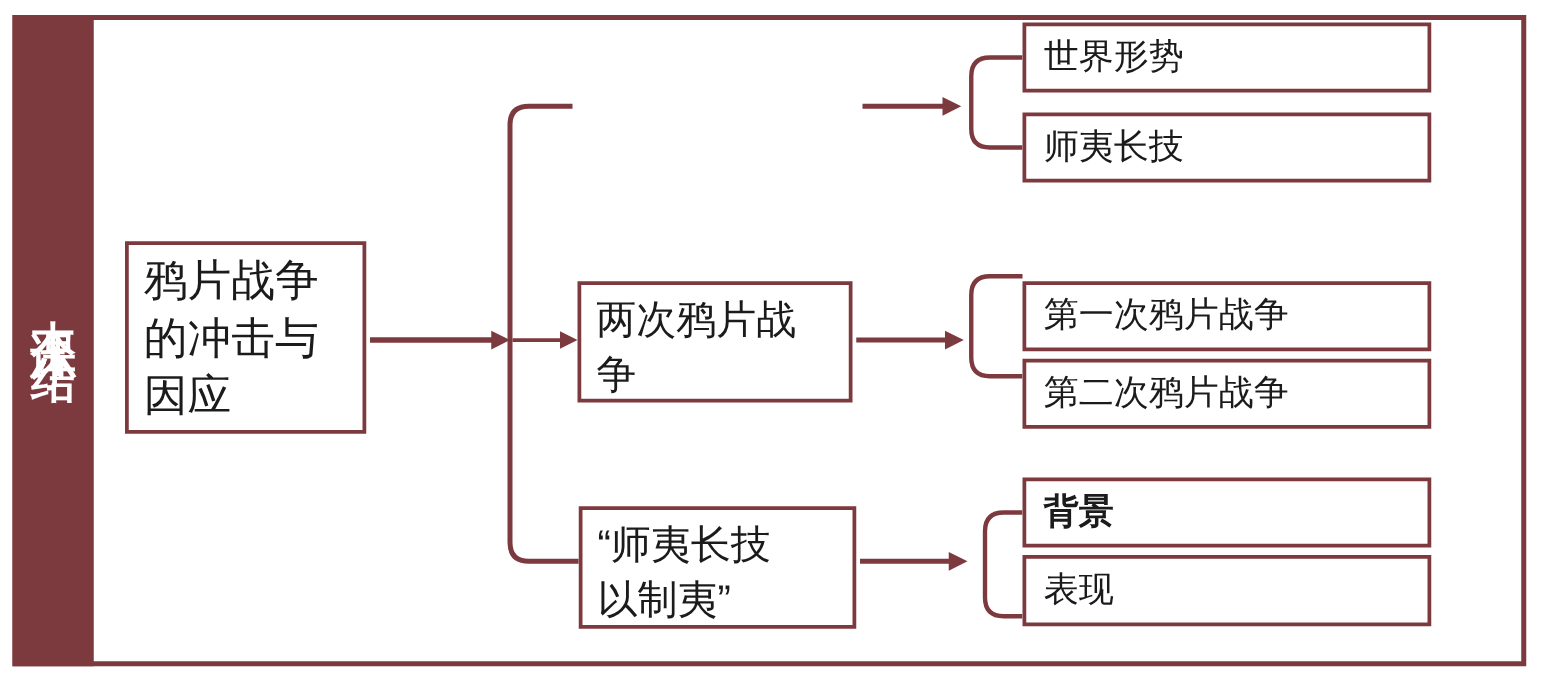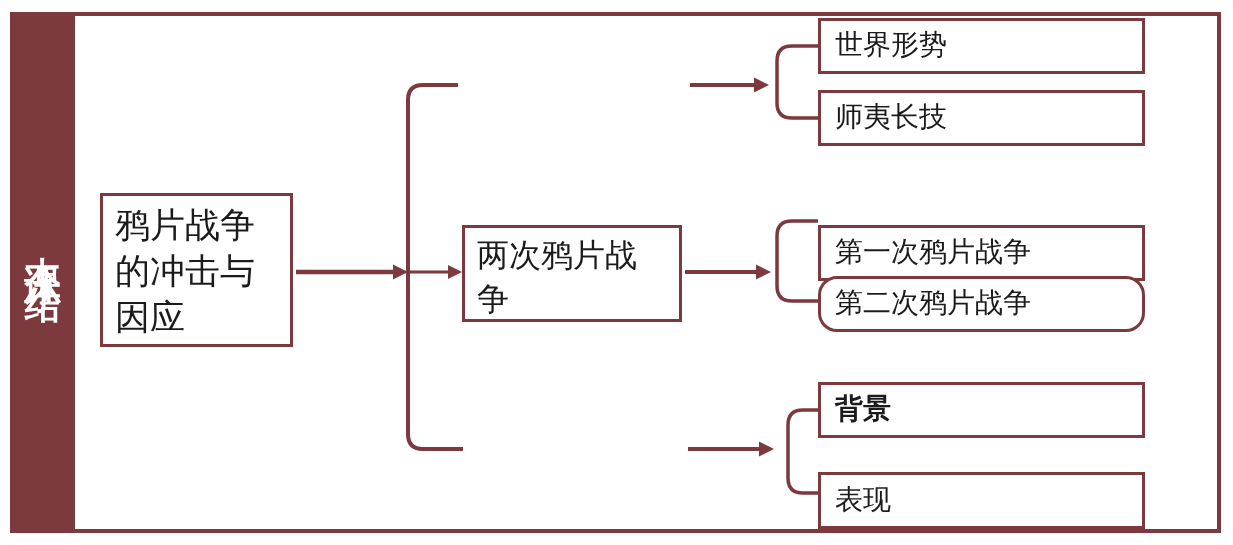--- a/index.html
+++ b/index.html
@@ -50,23 +50,23 @@
   .node-b1{left:458px;top:41px;width:229px;height:141px;}
   .node-b2{left:462px;top:225px;width:220px;height:97px;}
   .node-b3{left:463px;top:405px;width:222px;height:98px;}
   .node-leaf{
     width:327px;height:56px;left:818px;
     font-size:28px;display:flex;align-items:center;padding:0 10px 2px 14px;
   }
   .node-l1{top:18px;}
   .node-l2{top:90px;}
   .node-l3{top:193px;height:56px;margin-top:32px;}
-  .node-l4{top:276px;height:56px;border-radius:19px;}
+  .node-l4{top:287px;height:56px;}
   .node-l5{top:382px;height:56px;font-weight:bold;}
-  .node-l6{top:472px;height:57px;}
+  .node-l6{top:444px;height:57px;}
 </style>
 </head>
 <body>
 
 <div class="canvas">
 
   <div class="frame"></div>
 
   <div class="sidebar">
     <div class="sidebar-title">本课小结</div>
@@ -96,20 +96,22 @@
   </svg>
 
   <div class="node node-root">鸦片战争
 的冲击与
 因应</div>
 
 
   <div class="node node-branch node-b2">两次鸦片战
 争</div>
 
+  <div class="node node-branch node-b3">“师夷长技
+以制夷”</div>
 
   <div class="node node-leaf node-l1">世界形势</div>
 
   <div class="node node-leaf node-l2">师夷长技</div>
 
   <div class="node node-leaf node-l3">第一次鸦片战争</div>
 
   <div class="node node-leaf node-l4">第二次鸦片战争</div>
 
   <div class="node node-leaf node-l5">背景</div>

